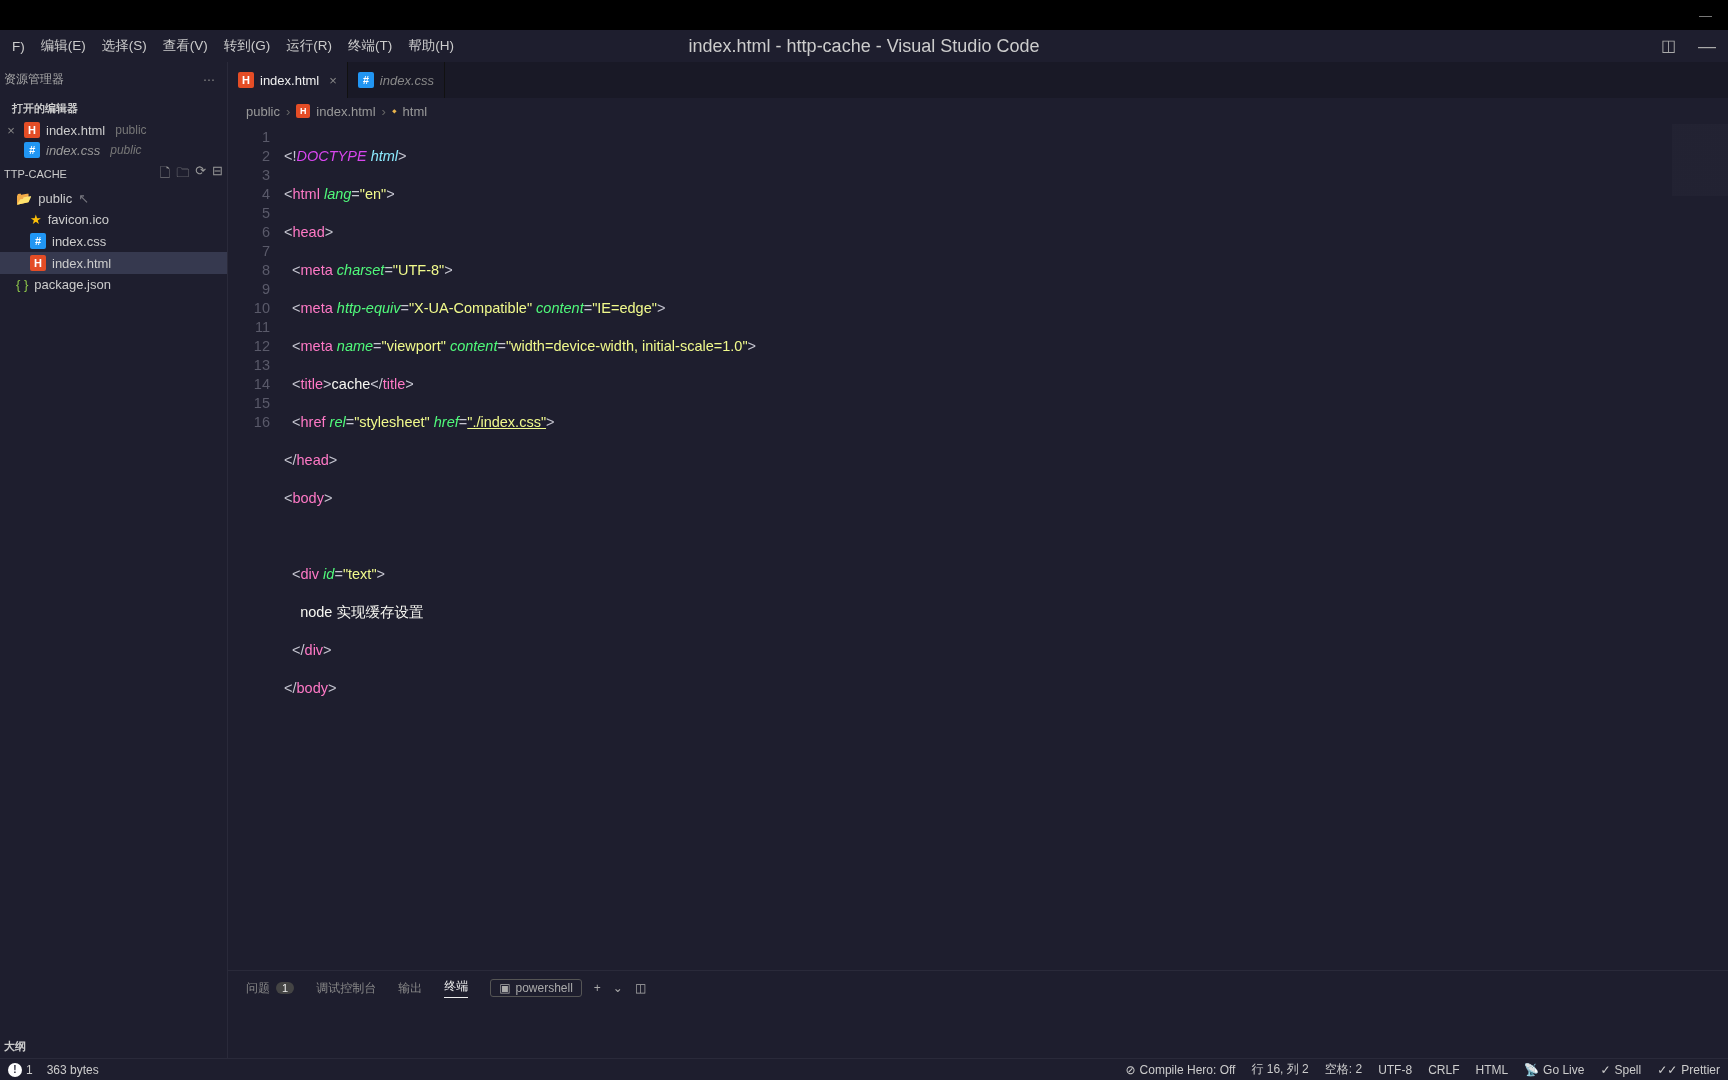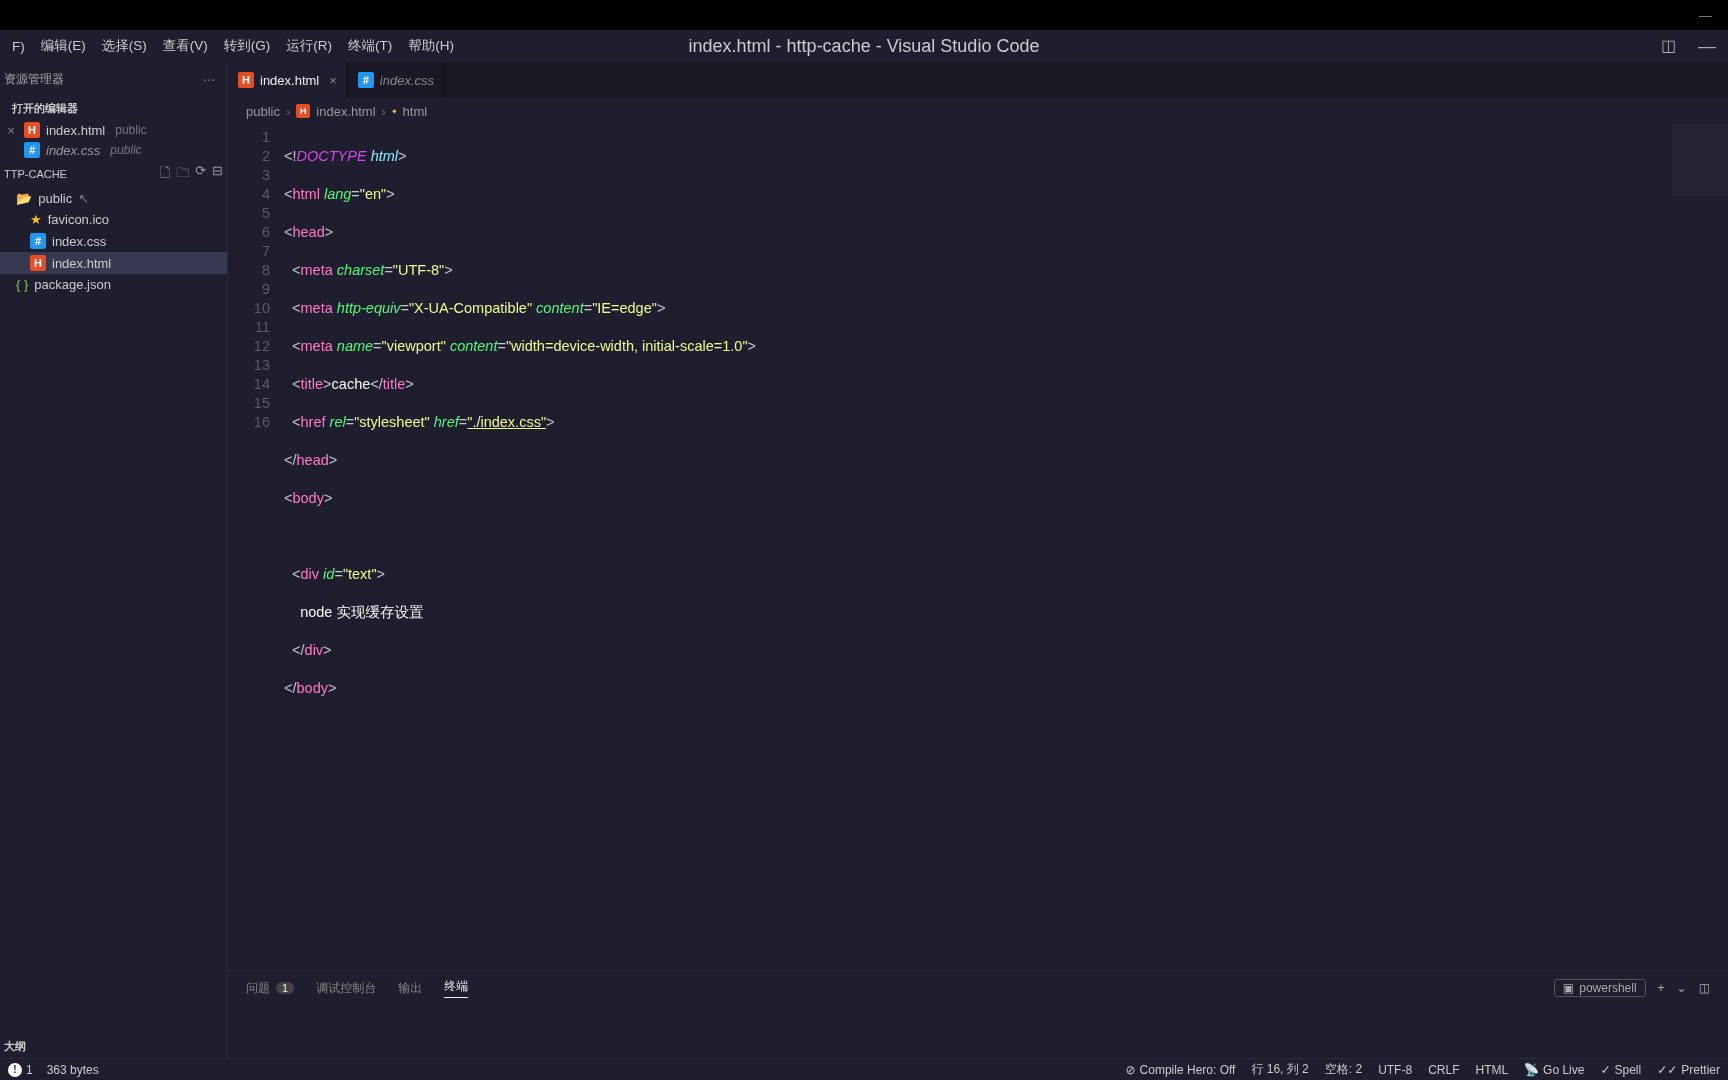--- a/index.html
+++ b/index.html
@@ -65,21 +65,21 @@
 .sy-doctype2 { color: #8be9fd; font-style: italic; }
 .sy-tag { color: #ff79c6; }
 .sy-attr { color: #50fa7b; font-style: italic; }
 .sy-string { color: #f1fa8c; }
 .sy-text { color: #f8f8f2; }
 .sy-url { text-decoration: underline; }
 
 .minimap { position: absolute; right: 0; top: 0; width: 56px; height: 120px; background: linear-gradient(#2a2a3a 0 60%, transparent 60%); opacity: .35; }
 
 
-.panel { height: 88px; border-top: 1px solid #2a2a3a; background: #1e1e2e; display: flex; flex-direction: column; }
+.panel { height: 88px; border-top: 1px solid #2a2a3a; background: #1e1e2e; display: flex; flex-direction: row; }
 .panel-tabs { height: 34px; display: flex; align-items: center; padding: 0 18px; gap: 22px; color: #888; font-size: 12px; }
 .panel-tab { cursor: pointer; display: flex; align-items: center; gap: 6px; }
 .panel-tab.active { color: #eee; border-bottom: 1px solid #eee; padding-bottom: 2px; }
 .badge { background: #444; color: #eee; border-radius: 8px; padding: 0 6px; font-size: 11px; }
 .panel-right { margin-left: auto; display: flex; align-items: center; gap: 12px; color: #aaa; }
 .panel-right .pwsh { border: 1px solid #555; padding: 1px 8px; border-radius: 3px; display: flex; align-items: center; gap: 5px; }
 .terminal-body { flex: 1; padding: 6px 18px; font-family: Consolas, monospace; font-size: 14px; color: #ddd; }
 
 
 .statusbar { height: 22px; background: #1e1e2e; border-top: 1px solid #2a2a3a; display: flex; align-items: center; padding: 0 8px; font-size: 12px; color: #ccc; gap: 16px; }

